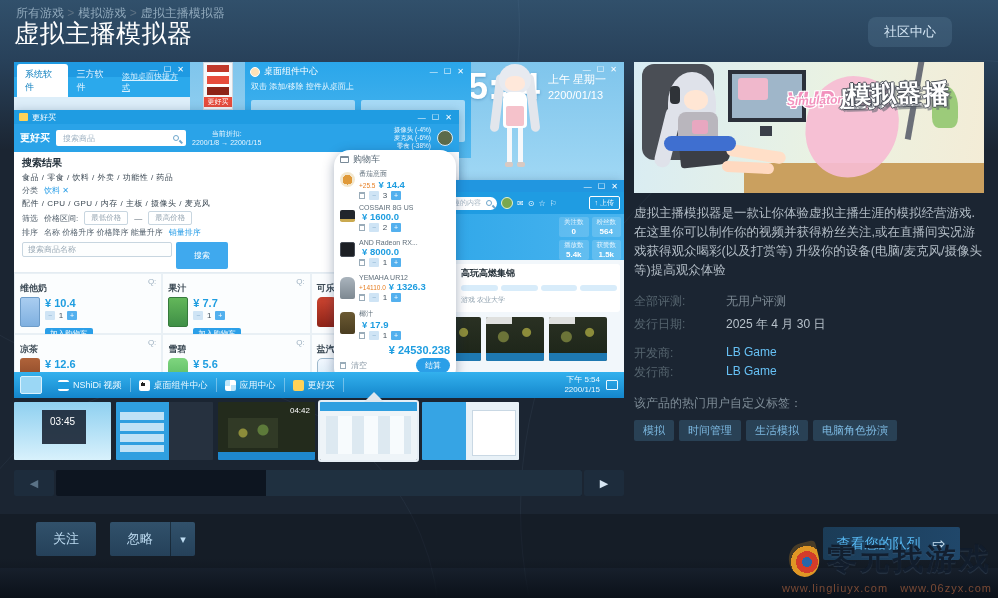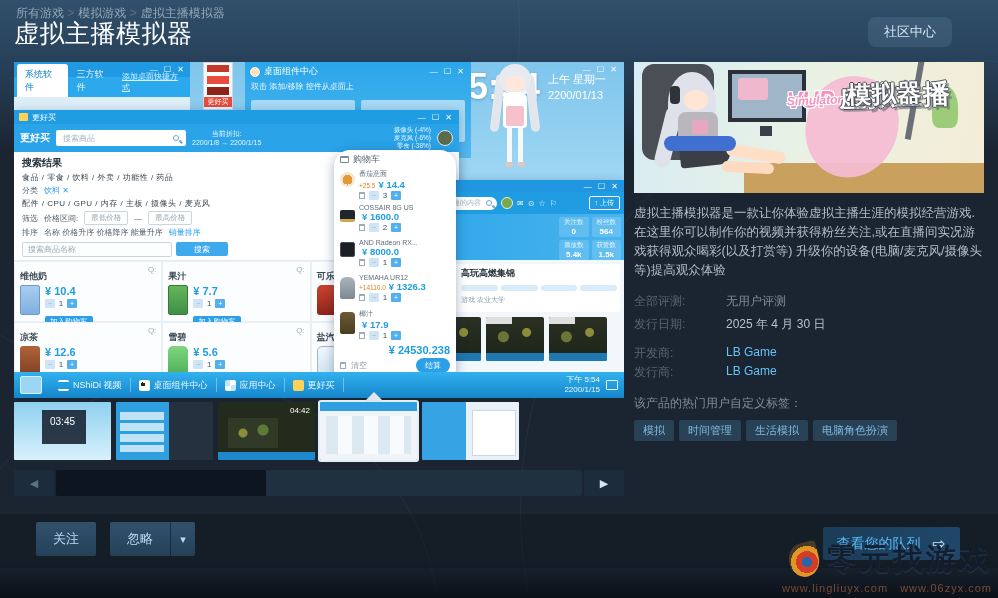--- a/index.html
+++ b/index.html
@@ -97,21 +97,21 @@
   .ws-body{position:relative;padding:3px 8px 0;color:#445;}
   .ws-results{font-size:10px;font-weight:bold;color:#222f3a;margin:1px 0 2px;}
   .ws-row{font-size:8px;margin:2px 0;color:#55626e;display:flex;gap:6px;align-items:center;}
   .ws-cat-active{color:#2b9fe8;}
   .ws-cats{color:#3a4752;letter-spacing:0.5px;}
   .ws-box{border:1px solid #c8d6e0;border-radius:2px;padding:1px 6px;color:#9aa9b5;font-size:7.5px;}
   .ws-sort-active{color:#2b9fe8;}
   .ws-searchrow{display:flex;gap:4px;margin:4px 0 3px;}
   .ws-input{width:150px;height:15px;border:1px solid #c8d6e0;border-radius:2px;font-size:8px;color:#9aa9b5;
      display:flex;align-items:center;padding:0 5px;background:#fdfefe;}
-  .ws-btn{width:52px;height:14px;background:#3fa9ee;color:#fff;font-size:8px;border-radius:2px;
+  .ws-btn{width:52px;height:27px;background:#3fa9ee;color:#fff;font-size:8px;border-radius:2px;
      display:flex;align-items:center;justify-content:center;}
   .pgrid{display:grid;grid-template-columns:repeat(3,1fr);border-top:1px solid #e4ecf2;margin:0 -8px;}
   .pcell{border:1px solid #e9f0f5;height:61px;padding:3px 5px;position:relative;background:#fbfdfe;}
   .pname{font-size:9px;font-weight:bold;color:#3c4a55;}
   .pbadge{position:absolute;right:5px;top:3px;font-size:8px;color:#9fb2c2;}
   .prow{display:flex;gap:5px;margin-top:2px;}
   .picon{width:20px;height:30px;border-radius:2px;flex:0 0 20px;}
   .icon-milk{background:linear-gradient(180deg,#a9cdf0,#7fb0e0);border:1px solid #6d9cc9;}
   .icon-juice{background:linear-gradient(180deg,#63b75a,#3f8f46);border:1px solid #357a3c;}
   .icon-cola{background:linear-gradient(180deg,#c4402d 15%,#8e2418);border-radius:5px 5px 3px 3px;}

